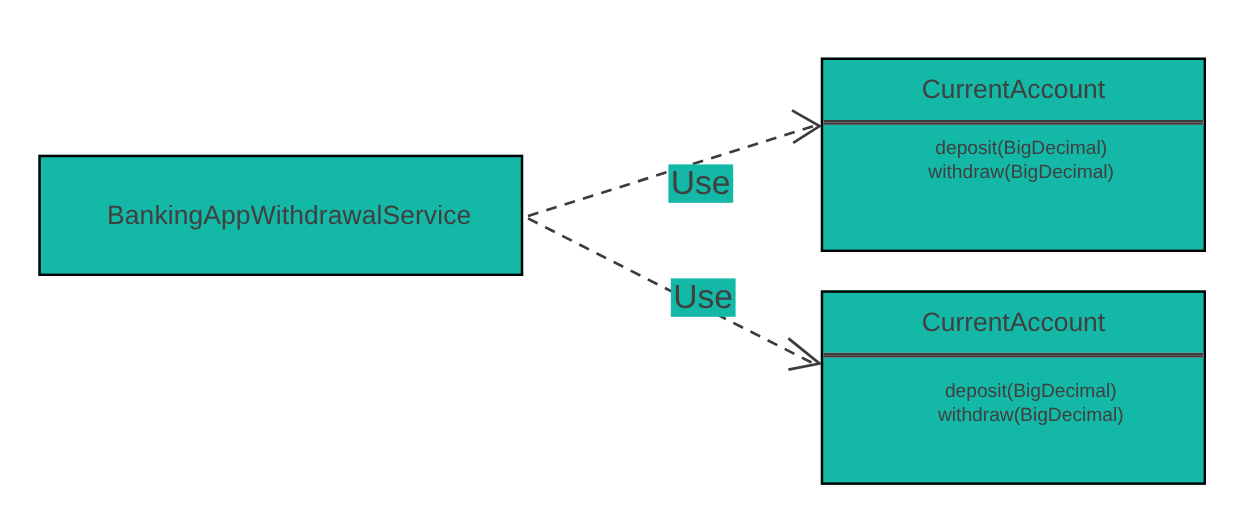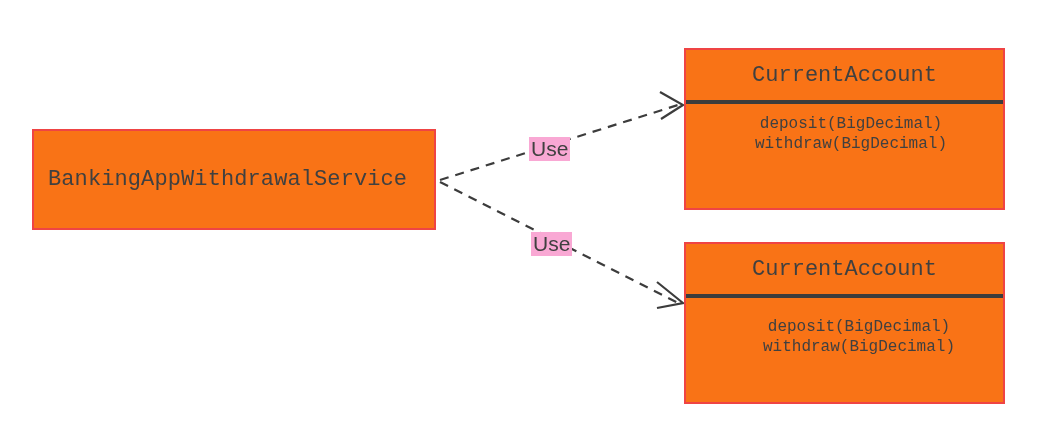--- a/index.html
+++ b/index.html
@@ -12,29 +12,28 @@
   }
   #diagram-canvas {
     position: relative;
     width: 1048px;
     height: 438px;
     background: #ffffff;
     overflow: hidden;
   }
   .uml-box {
     position: absolute;
-    background: #f97316;
-    border: 2px solid #ef4444;
+    background: #14b8a6;
+    border: 2px solid #000000;
     box-sizing: border-box;
-    font-family: Liberation Mono, monospace;
   }
   .plain-box {
     display: flex;
     align-items: center;
-    justify-content: flex-start;
+    justify-content: center;
   }
   .plain-box .class-name {
     font-size: 22px;
     color: #404040;
     white-space: nowrap;
     padding-left: 14px;
     letter-spacing: 0.1px;
   }
   .box-title {
     height: 50px;
@@ -71,25 +70,26 @@
   #connectors {
     position: absolute;
     left: 0;
     top: 0;
     width: 1048px;
     height: 438px;
     pointer-events: none;
   }
   .edge-label {
     position: absolute;
-    font-size: 21px;
+    font-size: 28px;
     color: #404040;
-    background: #f9a8d4;
+    background: #14b8a6;
     padding: 0 2px;
     white-space: nowrap;
+    margin-left: 28px;
   }
 </style>
 </head>
 <body>
 
 <div id="diagram-canvas">
 
   <svg id="connectors" viewBox="0 0 1048 438" width="1048" height="438">
     <g>
       <line x1="440" y1="180" x2="678" y2="105" stroke="#3c3c3c" stroke-width="2.2" stroke-dasharray="9,7"></line>

